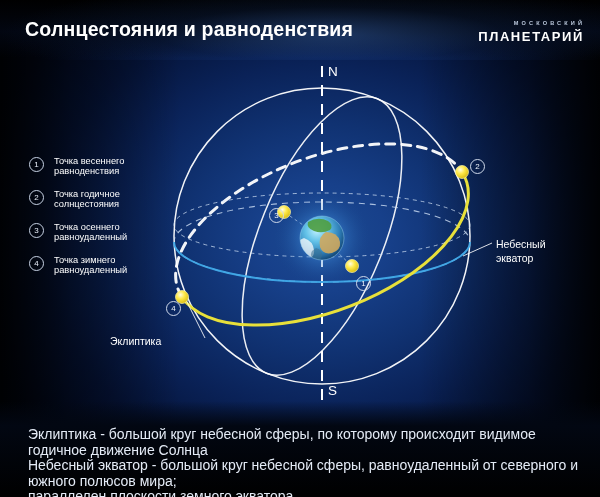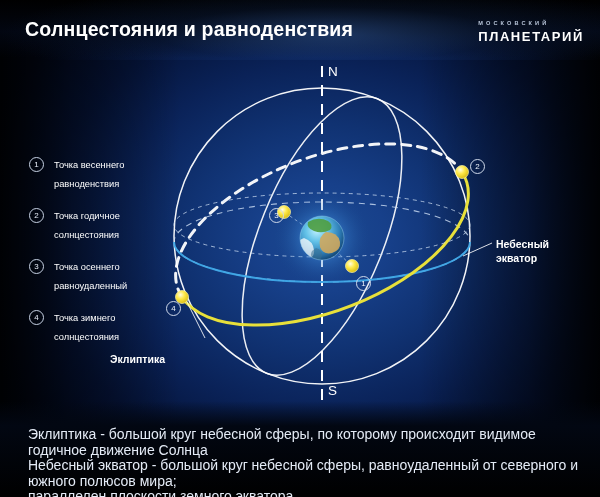--- a/index.html
+++ b/index.html
@@ -59,20 +59,21 @@
     font-size: 19.5px;
     font-weight: bold;
     color: #ffffff;
     letter-spacing: 0.2px;
     white-space: nowrap;
   }
   .logo {
     position: absolute;
     right: 18px;
     top: 21px;
+    text-align: right;
     line-height: 1;
   }
   .logo-top {
     font-size: 5.6px;
     letter-spacing: 3.1px;
     color: #b9c6da;
     font-weight: bold;
     margin-bottom: 3px;
     margin-right: -3px;
   }
@@ -104,36 +105,35 @@
     border-radius: 50%;
     color: #e8eef8;
     font-size: 8px;
     line-height: 13px;
     text-align: center;
     margin-top: 1px;
   }
   .legend-text {
     margin-left: 10px;
     font-size: 9.3px;
-    line-height: 19px;
+    line-height: 10px;
     color: #ffffff;
     white-space: pre-line;
   }
 
   
   .lbl {
     position: absolute;
     color: #ffffff;
     font-size: 10.5px;
     line-height: 14px;
     white-space: pre-line;
-    font-weight: bold;
   }
   .lbl-equator { left: 496px; top: 237px; }
-  .lbl-ecliptic { left: 110px; top: 352px; }
+  .lbl-ecliptic { left: 110px; top: 334px; }
 
   .pole-lbl {
     position: absolute;
     color: #ffffff;
     font-size: 13.5px;
   }
   .pole-n { left: 328px; top: 64px; }
   .pole-s { left: 328px; top: 383px; }
 
   
@@ -285,21 +285,21 @@
 солнцестояния</div>
     </div>
     <div class="legend-item">
       <div class="legend-num">3</div>
       <div class="legend-text">Точка осеннего
 равноудаленный</div>
     </div>
     <div class="legend-item">
       <div class="legend-num">4</div>
       <div class="legend-text">Точка зимнего
-солнцестояния</div>
+равноудаленный</div>
     </div>
   </div>
 
   <div class="caption">Эклиптика - большой круг небесной сферы, по которому происходит видимое годичное движение Солнца
 Небесный экватор - большой круг небесной сферы, равноудаленный от северного и южного полюсов мира;
 параллелен плоскости земного экватора.</div>
 
 </div>
 
 </body></html>

